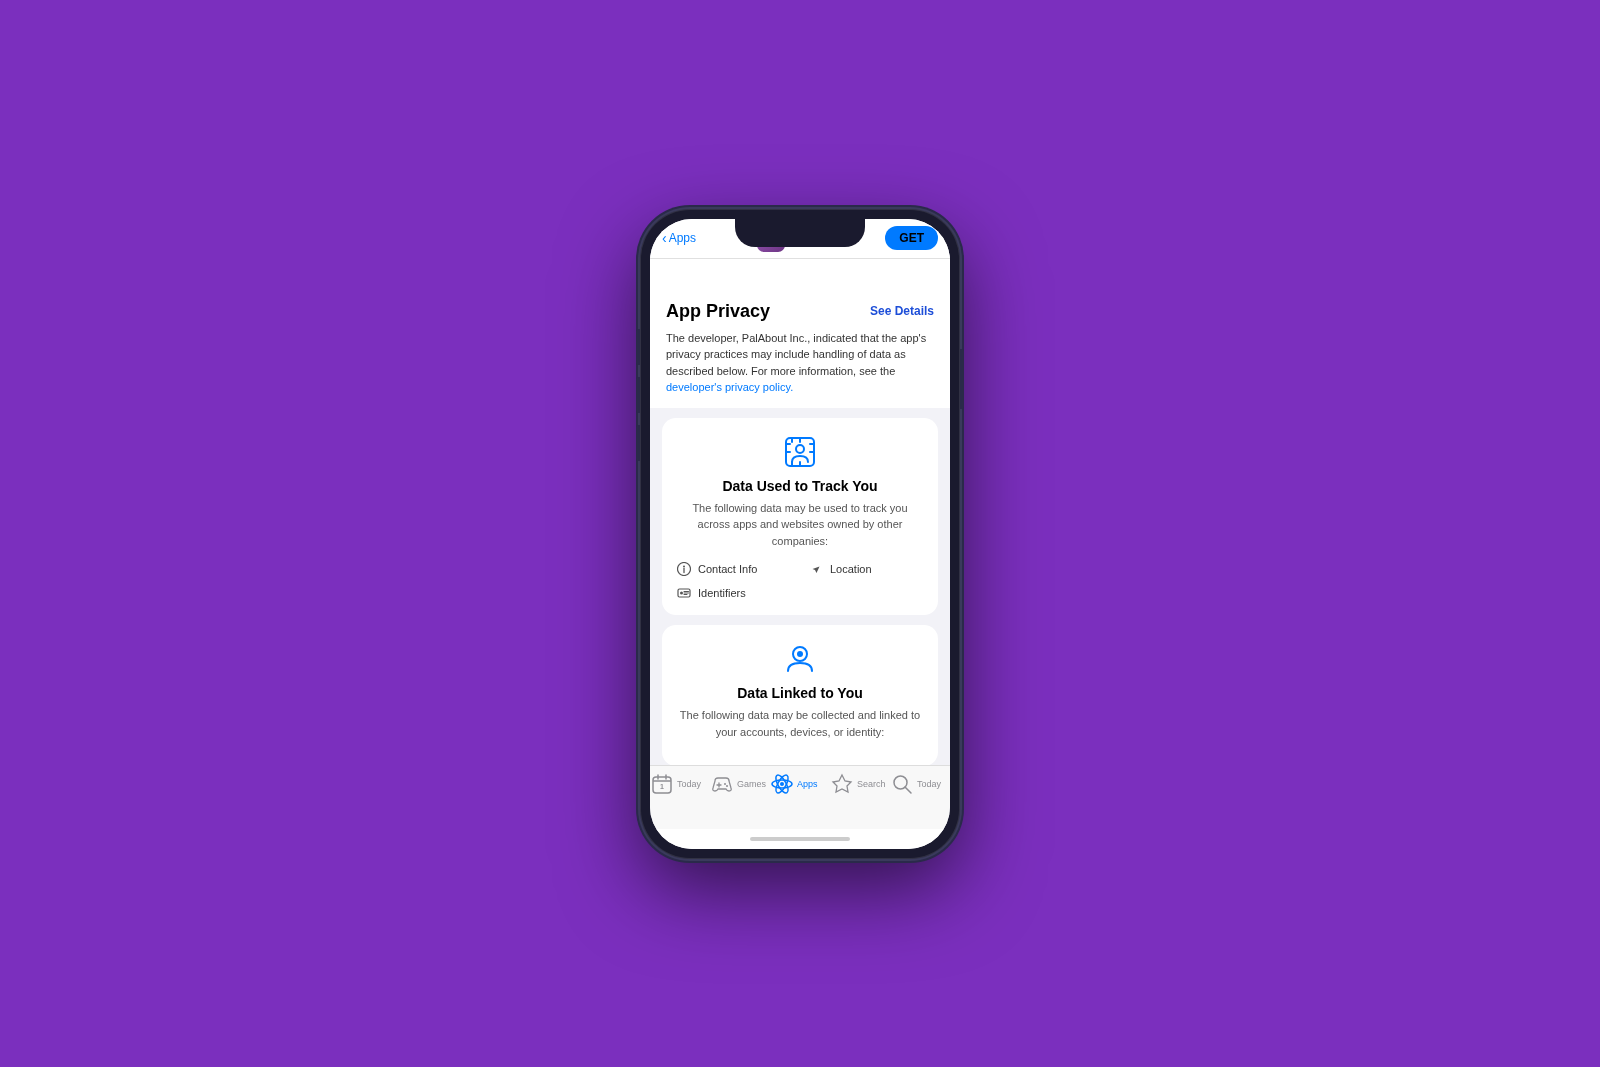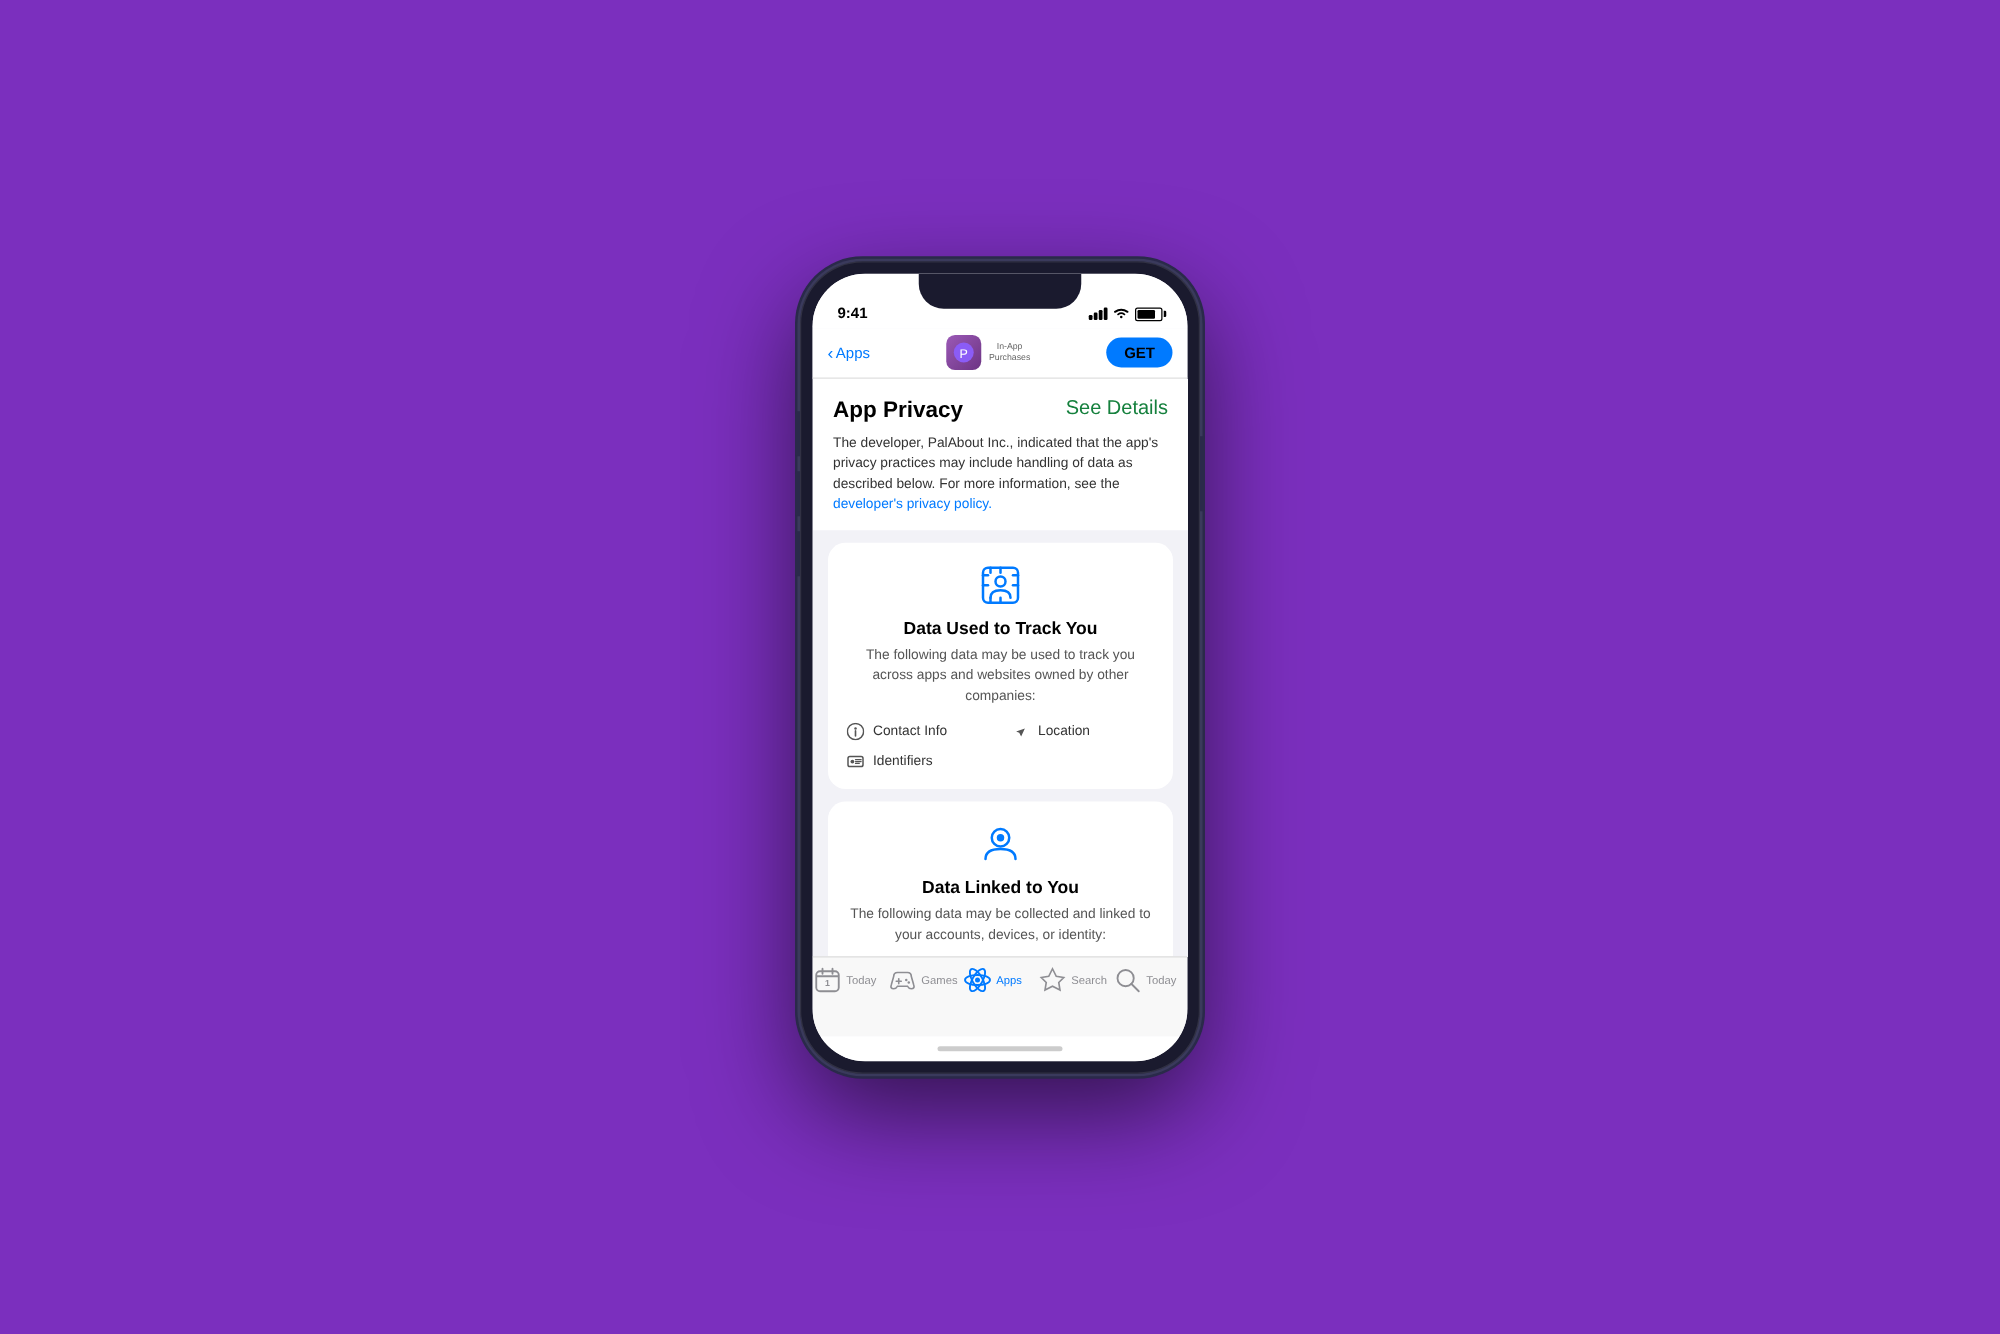--- a/index.html
+++ b/index.html
@@ -236,32 +236,34 @@
     .privacy-header {
       background: white;
       padding: 14px 16px 12px;
     }
 
     .privacy-title-row {
       display: flex;
       align-items: center;
       justify-content: space-between;
       margin-bottom: 8px;
+      margin-top: 28px;
     }
 
     .privacy-title {
       font-size: 18px;
       font-weight: 700;
       color: #000;
     }
 
     .see-details {
-      font-size: 16px;
-      color: #15803d;
+      font-size: 12px;
+      color: #1d4ed8;
       text-decoration: none;
+      font-weight: bold;
     }
 
     .privacy-description {
       font-size: 11px;
       color: #333;
       line-height: 1.5;
     }
 
     .privacy-link {
       color: #007AFF;
@@ -397,41 +399,20 @@
     svg { display: block; }
   </style>
 </head>
 <body>
 
 <div class="phone-wrapper">
   <div class="phone-shell"></div>
   <div class="phone-screen">
     <div class="notch"></div>
 
-    <div class="status-bar">
-      <span class="status-time">9:41</span>
-      <div class="status-icons">
-        <div class="signal-bars">
-          <span style="height:4px"></span>
-          <span style="height:6px"></span>
-          <span style="height:8px"></span>
-          <span style="height:10px"></span>
-        </div>
-        <span class="wifi-icon">
-          <svg width="14" height="10" viewBox="0 0 14 10">
-            <path d="M7 7.5 L7 7.5" stroke="#000" stroke-width="2" stroke-linecap="round"></path>
-            <path d="M4.5 5.5 Q7 3.5 9.5 5.5" stroke="#000" stroke-width="1.5" fill="none" stroke-linecap="round"></path>
-            <path d="M2 3.5 Q7 0 12 3.5" stroke="#000" stroke-width="1.5" fill="none" stroke-linecap="round"></path>
-          </svg>
-        </span>
-        <div class="battery-icon">
-          <div class="battery-fill"></div>
-        </div>
-      </div>
-    </div>
 
     <div class="nav-bar">
       <div class="nav-back">
         <span class="nav-back-chevron">‹</span>
         <span class="nav-back-text">Apps</span>
       </div>
       <div class="nav-center">
         <div class="app-icon-small">
           <svg width="20" height="20" viewBox="0 0 20 20">
             <circle cx="10" cy="10" r="8" fill="#8B5CF6"></circle>

